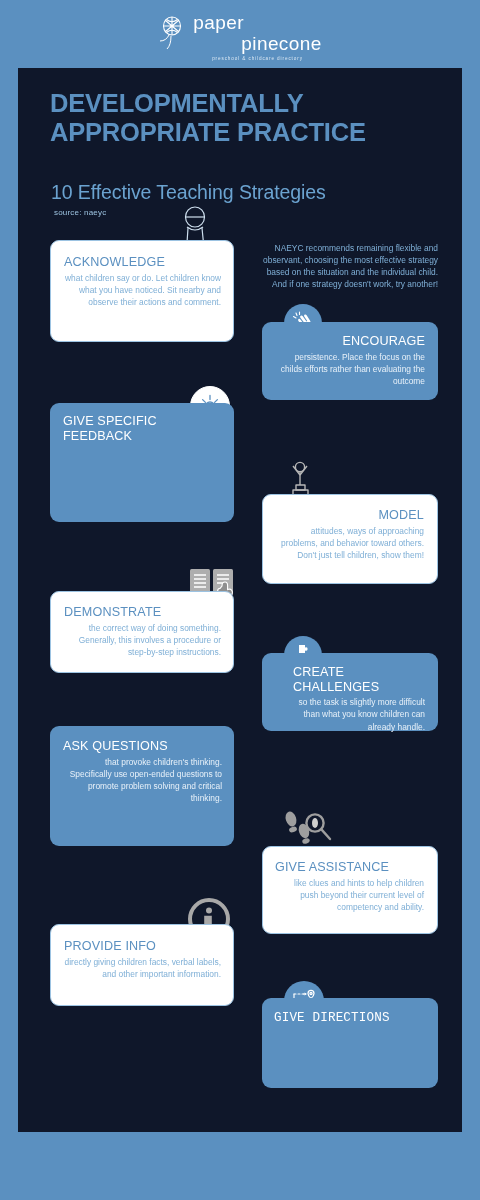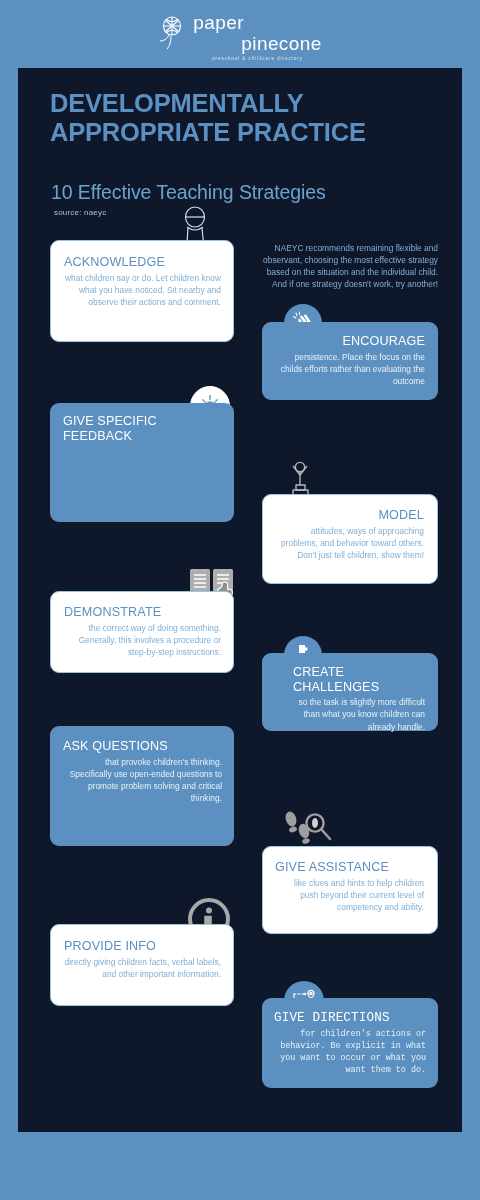--- a/index.html
+++ b/index.html
@@ -298,20 +298,19 @@
           <circle cx="21" cy="6.5" r="1.1"></circle>
           <path d="M6.5 14.2 q3 0 3 3 q0 2.4 -3 5 q-3 -2.6 -3 -5 q0 -3 3 -3 z"></path>
           <circle cx="6.5" cy="17.3" r="1.1"></circle>
         </g>
       </svg>
     </span>
 
     <div class="card filled" style="left:244px; top:930px; width:176px; height:90px;">
       <div style="position:absolute; left:12px; top:13px; right:12px; text-align:left;font-family:Liberation Mono, monospace;">
         <div class="head">GIVE DIRECTIONS</div>
-        <div class="body">for children's actions or behavior. Be explicit in what you want to occur or what you want them to do.</div>
       </div>
     </div>
 
   </div>
 
 
 </div>
 
 </body></html>

